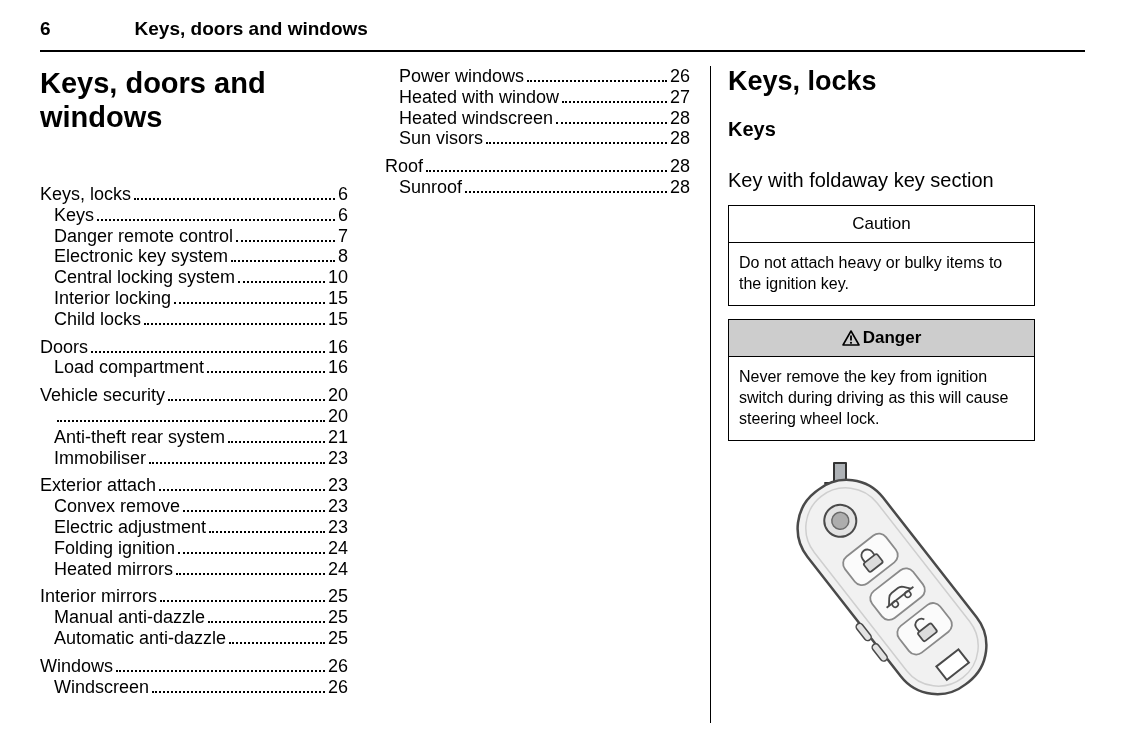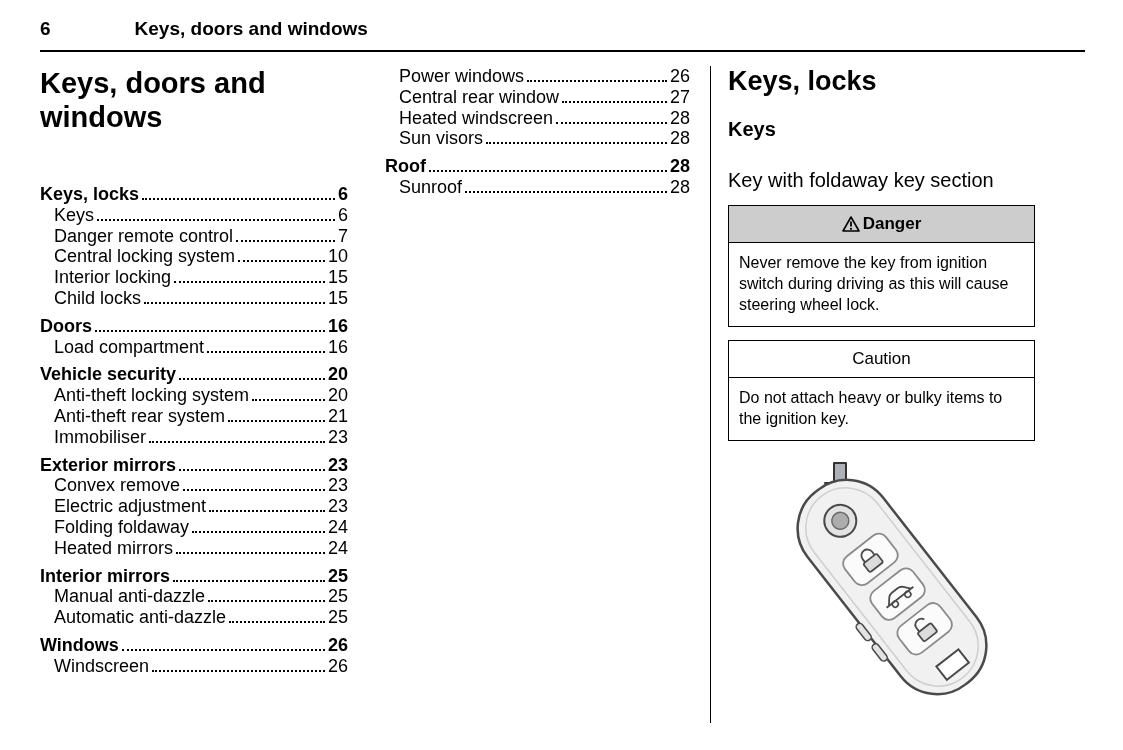--- a/index.html
+++ b/index.html
@@ -18,21 +18,21 @@
   .col-mid   { width:305px; margin-right:20px; }
   .v-divider { width:1px; background:#000; margin-right:17px; }
   .col-right { width:307px; }
 
   .chapter-title { font-size:29px; font-weight:700; line-height:34px; }
 
   .toc { margin-top:0; }
   .col-left .toc { margin-top:50px; }
   .toc-row { display:flex; align-items:baseline; font-size:18px; line-height:20.8px; }
   .toc-row.indent { padding-left:14px; }
-  .toc-row.bold .toc-label, .toc-row.bold .toc-page { font-weight:700; }
+  .toc-row.bold .toc-label, .toc-row.bold .toc-page { font-weight:400; }
   .toc-row + .toc-row.bold { margin-top:7px; }
   .toc-label { white-space:nowrap; }
   .leader { flex:1; border-bottom:2px dotted #000; margin:0 3px 3px 3px; min-width:10px; }
   .toc-page { white-space:nowrap; }
 
   .section-title { font-size:27px; font-weight:700; line-height:30px; }
   .sub-title     { font-size:20px; font-weight:700; margin-top:22px; }
   .topic-title   { font-size:20px; font-weight:400; margin-top:28px; }
 
   .notice { border:1px solid #000; margin-top:13px; }
@@ -73,20 +73,25 @@
             <span class="leader"></span>
             <span class="toc-page">6</span>
           </div>
 
           <div class="toc-row indent">
             <span class="toc-label">Danger remote control</span>
             <span class="leader"></span>
             <span class="toc-page">7</span>
           </div>
 
+          <div class="toc-row indent">
+            <span class="toc-label">Electronic key system</span>
+            <span class="leader"></span>
+            <span class="toc-page">8</span>
+          </div>
 
           <div class="toc-row indent">
             <span class="toc-label">Central locking system</span>
             <span class="leader"></span>
             <span class="toc-page">10</span>
           </div>
 
           <div class="toc-row indent">
             <span class="toc-label">Interior locking</span>
             <span class="leader"></span>
@@ -111,57 +116,56 @@
             <span class="toc-page">16</span>
           </div>
 
           <div class="toc-row bold">
             <span class="toc-label">Vehicle security</span>
             <span class="leader"></span>
             <span class="toc-page">20</span>
           </div>
 
           <div class="toc-row indent">
-            <span class="toc-label">Anti-theft locking system</span>
             <span class="leader"></span>
             <span class="toc-page">20</span>
           </div>
 
           <div class="toc-row indent">
             <span class="toc-label">Anti-theft rear system</span>
             <span class="leader"></span>
             <span class="toc-page">21</span>
           </div>
 
           <div class="toc-row indent">
             <span class="toc-label">Immobiliser</span>
             <span class="leader"></span>
             <span class="toc-page">23</span>
           </div>
 
           <div class="toc-row bold">
-            <span class="toc-label">Exterior mirrors</span>
+            <span class="toc-label">Exterior attach</span>
             <span class="leader"></span>
             <span class="toc-page">23</span>
           </div>
 
           <div class="toc-row indent">
             <span class="toc-label">Convex remove</span>
             <span class="leader"></span>
             <span class="toc-page">23</span>
           </div>
 
           <div class="toc-row indent">
             <span class="toc-label">Electric adjustment</span>
             <span class="leader"></span>
             <span class="toc-page">23</span>
           </div>
 
           <div class="toc-row indent">
-            <span class="toc-label">Folding foldaway</span>
+            <span class="toc-label">Folding ignition</span>
             <span class="leader"></span>
             <span class="toc-page">24</span>
           </div>
 
           <div class="toc-row indent">
             <span class="toc-label">Heated mirrors</span>
             <span class="leader"></span>
             <span class="toc-page">24</span>
           </div>
 
@@ -200,21 +204,21 @@
     <div class="col-mid">
       <div class="toc">
 
           <div class="toc-row indent">
             <span class="toc-label">Power windows</span>
             <span class="leader"></span>
             <span class="toc-page">26</span>
           </div>
 
           <div class="toc-row indent">
-            <span class="toc-label">Central rear window</span>
+            <span class="toc-label">Heated with window</span>
             <span class="leader"></span>
             <span class="toc-page">27</span>
           </div>
 
           <div class="toc-row indent">
             <span class="toc-label">Heated windscreen</span>
             <span class="leader"></span>
             <span class="toc-page">28</span>
           </div>
 
@@ -237,40 +241,40 @@
           </div>
         </div>
     </div>
 
     <div class="v-divider"></div>
 
     <div class="col-right">
       <div class="section-title">Keys, locks</div>
       <div class="sub-title">Keys</div>
       <div class="topic-title">Key with foldaway key section</div>
+
+      <div class="notice caution">
+        <div class="notice-header">
+          <span>Caution</span>
+        </div>
+        <div class="notice-body">Do not attach heavy or bulky items to the ignition key.</div>
+      </div>
 
       <div class="notice danger">
         <div class="notice-header">
           <span class="warn-icon">
             <svg viewBox="0 0 18 16" width="18" height="16">
               <polygon points="9,1 17,15 1,15" fill="none" stroke="#000" stroke-width="1.6" stroke-linejoin="round"></polygon>
               <line x1="9" y1="5.5" x2="9" y2="10.5" stroke="#000" stroke-width="1.8"></line>
               <circle cx="9" cy="12.8" r="1.1" fill="#000"></circle>
             </svg>
           </span>
           <span>Danger</span>
         </div>
         <div class="notice-body">Never remove the key from ignition switch during driving as this will cause steering wheel lock.</div>
-      </div>
-
-      <div class="notice caution">
-        <div class="notice-header">
-          <span>Caution</span>
-        </div>
-        <div class="notice-body">Do not attach heavy or bulky items to the ignition key.</div>
       </div>
 
       <div class="key-figure">
         <svg viewBox="0 0 300 262" width="300" height="262">
           <g>
             <polygon points="102,6 114,6 114,26 123,26 108,45 93,26 102,26" fill="#aeb2b6" stroke="#333" stroke-width="2" stroke-linejoin="round"></polygon>
           </g>
           <g transform="rotate(-38 160 130)">
             <rect x="112" y="8" width="96" height="244" rx="46" fill="#f1f1f1" stroke="#4a4a4a" stroke-width="2.5"></rect>
             <rect x="120" y="15" width="80" height="230" rx="40" fill="none" stroke="#cfcfcf" stroke-width="1.5"></rect>

